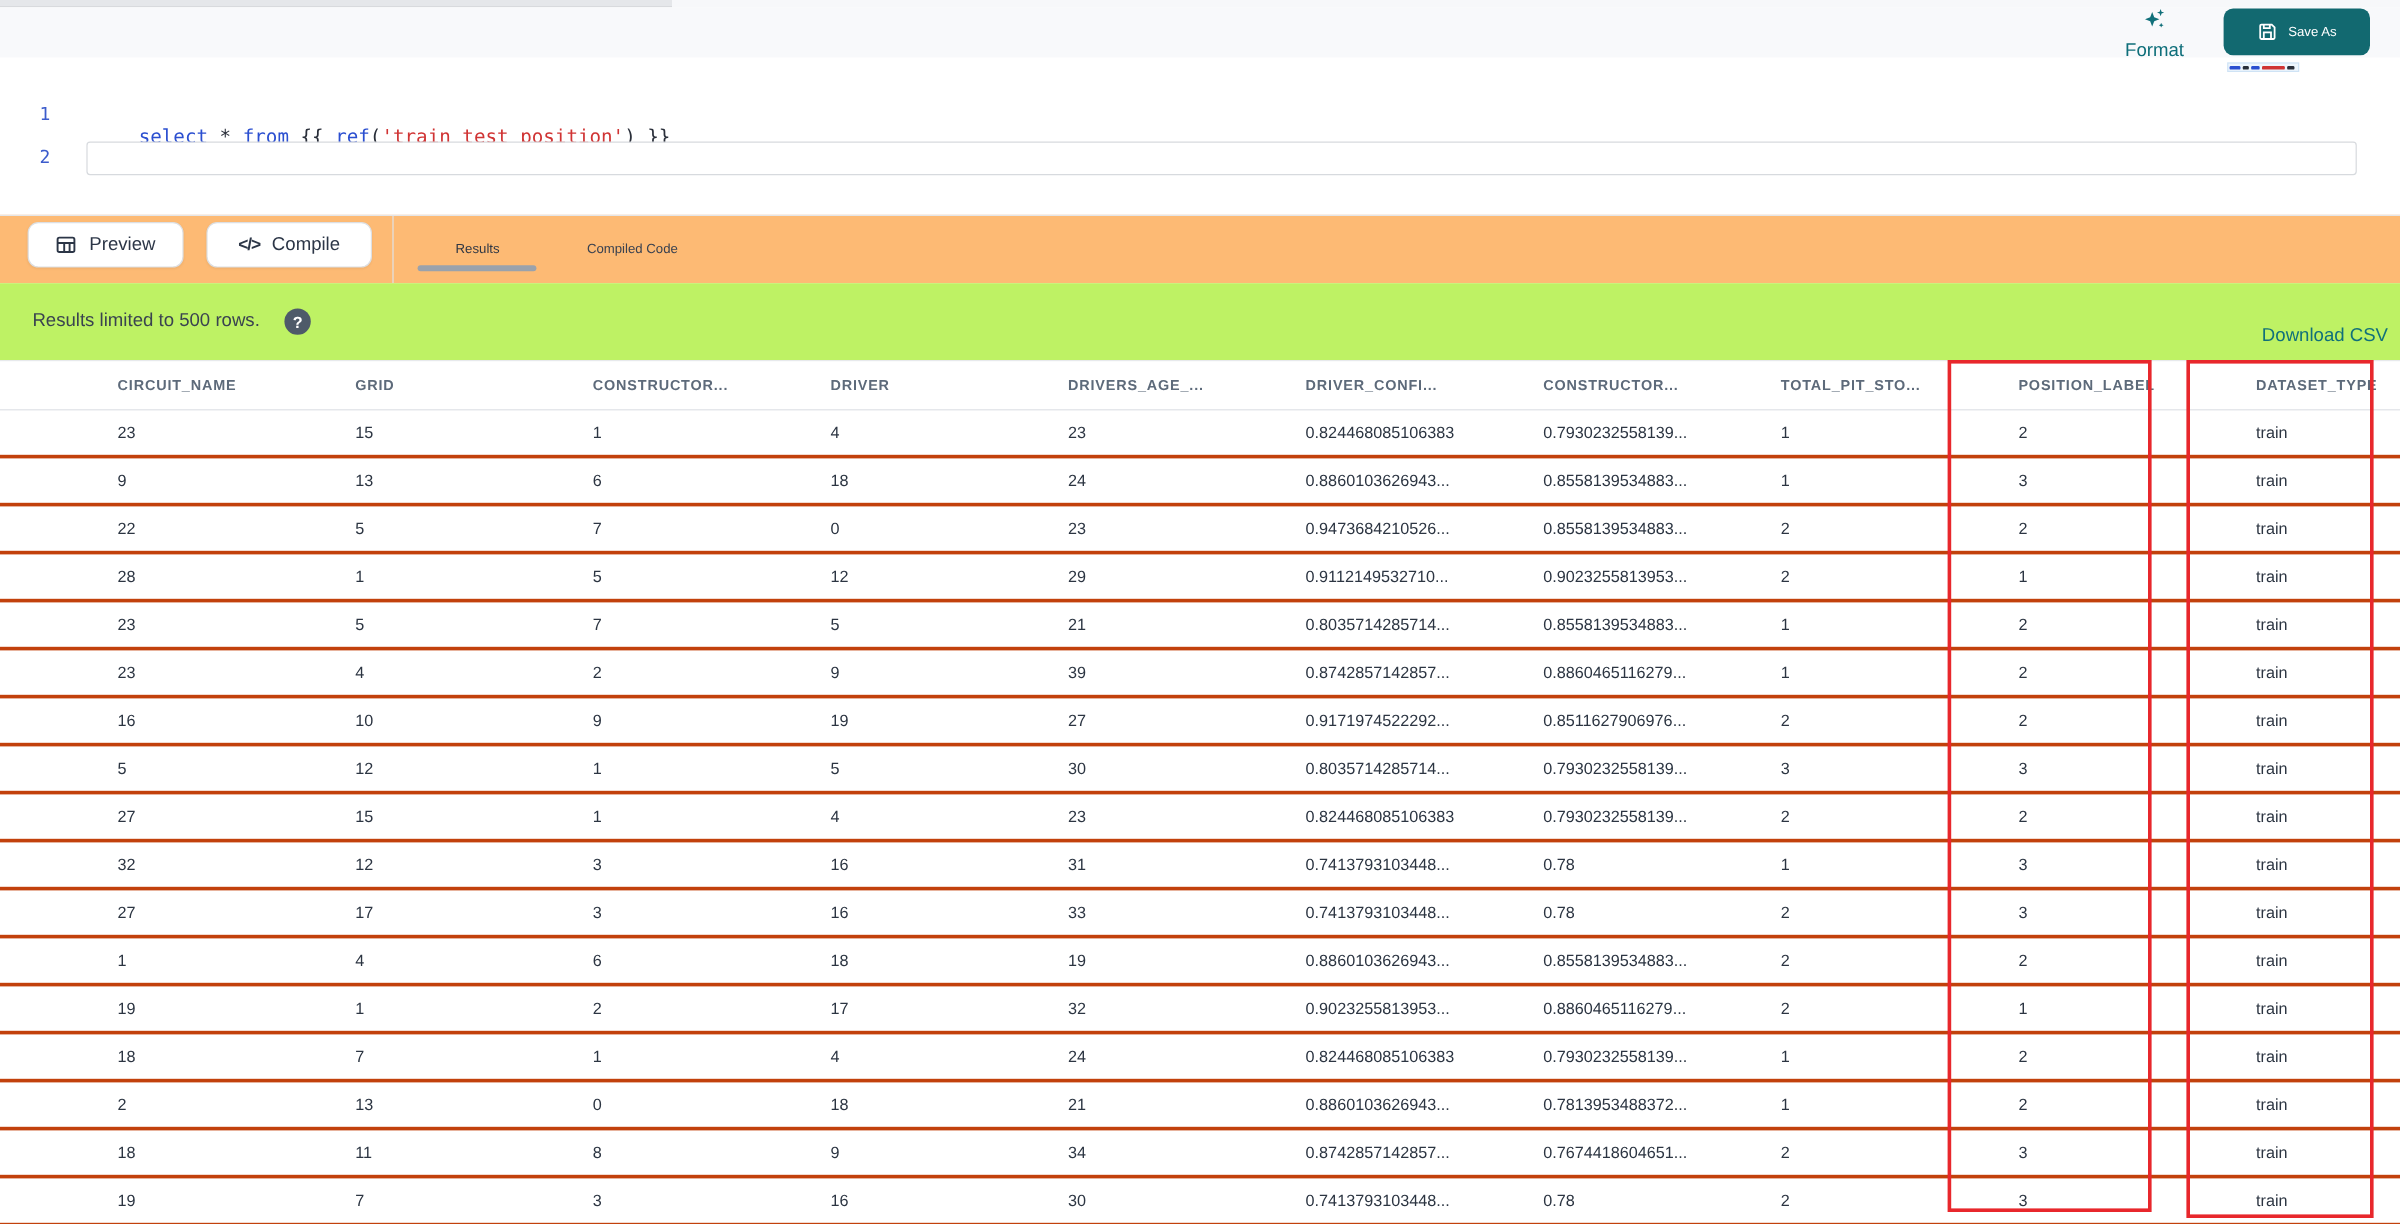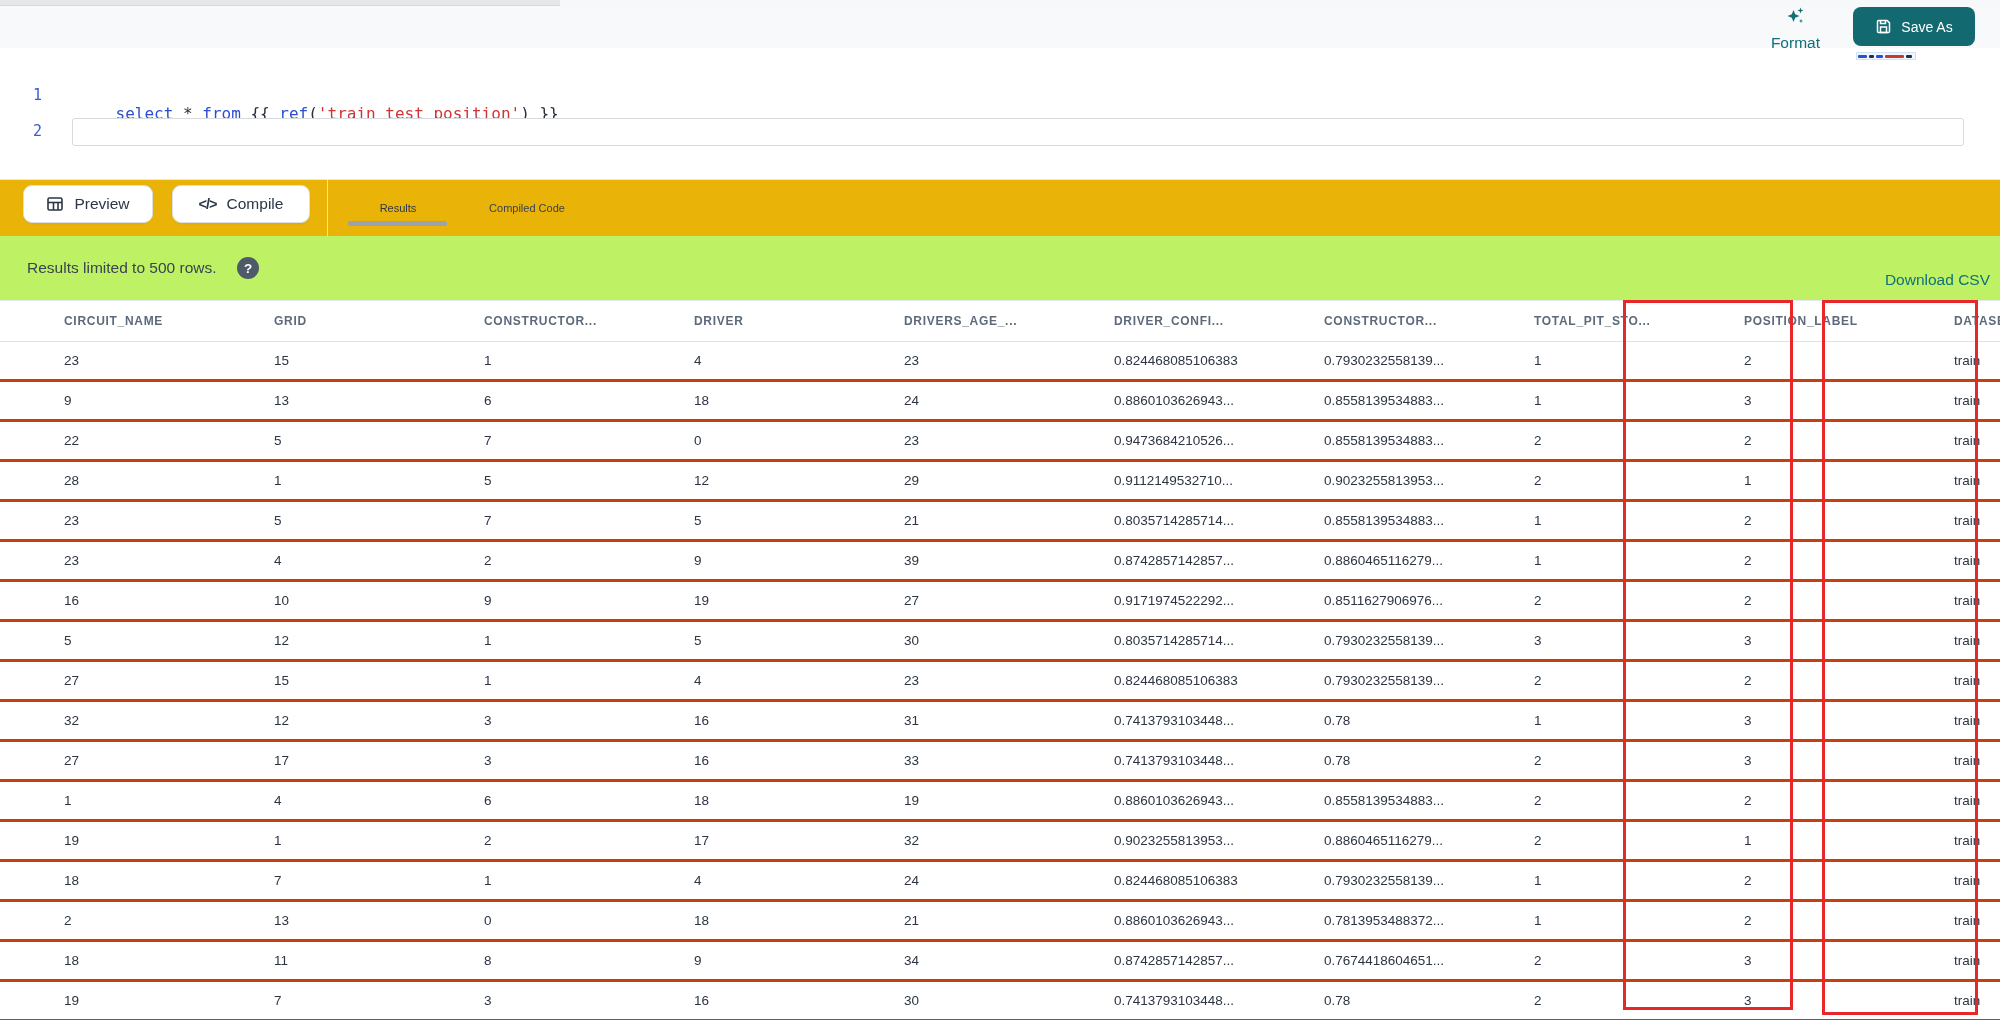--- a/index.html
+++ b/index.html
@@ -9,41 +9,41 @@
   
   .tabstrip { position:absolute; top:0; left:0; width:2000px; height:6px; background:#f7f8fa; }
   .tab-edge { position:absolute; top:0; left:0; width:560px; height:6px; background:#e5e7ea;
     border-bottom:1px solid #d8dadd; }
 
   
   .editor-toolbar { position:absolute; top:6px; left:0; width:2000px; height:42px; background:#f8f9fb; }
   .format-btn { position:absolute; top:0; right:180px; height:42px; display:flex; align-items:center;
     gap:9px; color:#0f6f7a; font-size:15.5px; cursor:pointer;flex-direction:column; }
   .saveas-btn { position:absolute; left:1853px; top:1px; width:122px; height:39px; background:#126970;
-    border:none; border-radius:8px; color:#fff; font-size:14px; font-family:"Liberation Sans",sans-serif;
+    border:none; border-radius:8px; color:#fff; font-size:11px; font-family:"Liberation Sans",sans-serif;
     display:flex; align-items:center; justify-content:center; gap:9px; cursor:pointer; }
 
   
   .editor { position:absolute; top:48px; left:0; width:2000px; height:131px; background:#fff;
     font-family:"DejaVu Sans Mono", monospace; font-size:16px; }
   .gutter { position:absolute; left:22px; width:20px; text-align:right; color:#3c5ccc; font-size:15px; }
   .ln1 { top:38px; } .ln2 { top:74px; }
   .code-line { position:absolute; left:77px; top:37px; white-space:pre; color:#2a2f3a; }
   .tok-kw { color:#2b4fd0;margin-top:12px; } .tok-fn { color:#2b4fd0; } .tok-str { color:#d03434; } .tok-pl { color:#2a2f3a; }
   .line2-box { position:absolute; left:72px; top:70px; width:1892px; height:28px;
     border:1px solid #d7dade; border-radius:3px; background:#fff; }
   .minimap { position:absolute; left:1856px; top:4px; width:60px; height:8px; display:flex; gap:2px;
     align-items:center; border:1px solid #cfe3f5; background:#eef6fd; padding:1px; }
   .minimap i { display:block; height:3px; border-radius:1px; }
   .mm-b1 { width:9px;  background:#2b4fd0; } .mm-d1 { width:5px; background:#2a2f3a; }
   .mm-b2 { width:7px;  background:#2b4fd0; } .mm-r1 { width:19px; background:#d03434; }
   .mm-d2 { width:6px;  background:#2a2f3a; }
 
   
-  .action-strip { position:absolute; top:179px; left:0; width:2000px; height:57px; background:#eab308;
+  .action-strip { position:absolute; top:179px; left:0; width:2000px; height:57px; background:#fdba74;
     border-top:1px solid #e4e6e9; }
   .pill-btn { position:absolute; top:5px; height:38px; background:#fff; border:1px solid #dcdfe3;
     border-radius:9px; box-shadow:0 1px 2px rgba(20,30,40,.06); display:flex; align-items:center;
     justify-content:center; gap:10px; font-size:15.5px; color:#2c3647; font-weight:500;
     font-family:"Liberation Sans",sans-serif; cursor:pointer; }
   .preview-btn { left:23px; width:130px; }
   .compile-btn { left:172px; width:138px; }
   .code-glyph { font-weight:700; font-size:14.5px; letter-spacing:-1px; color:#2c3647; }
   .strip-divider { position:absolute; left:327px; top:0; width:1px; height:56px; background:#e0e2e6; }
   .tab { position:absolute; top:0; height:56px; display:flex; align-items:center; justify-content:center;
@@ -59,23 +59,23 @@
     font-size:15.5px; color:#3a4350; }
   .help-icon { position:absolute; left:237px; top:21px; width:22px; height:22px; border-radius:50%;
     background:#4e5a69; color:#fff; font-size:13.5px; font-weight:700; display:flex; align-items:center;
     justify-content:center; cursor:pointer; }
   .download-link { position:absolute; right:10px; top:12px; height:64px; display:flex; align-items:center;
     font-size:15.5px; color:#11707a; cursor:pointer; }
 
   
   .table-area { position:absolute; top:300px; left:0; width:2000px; height:724px; background:#fff;
     border-top:1px solid #e7e9ec; }
-  .grid-row { display:grid; padding-left:64px;
+  .grid-row { display:grid; padding-left:98px;
     grid-template-columns:198px 198px 198px 198px 198px 198px 198px 198px 198px 1fr;
-    align-items:center;gap:12px; }
+    align-items:center; }
   .thead { height:41px; border-bottom:1px solid #dfe2e6; }
   .thead .hcell { font-size:12px; font-weight:700; letter-spacing:.7px; color:#5d6a7a; white-space:nowrap; }
   .trow { height:40px; border-bottom:3px solid #c2410c; }
   .tcell { font-size:13.5px; color:#2c3542; white-space:nowrap; }
 
   
   .hl-box { position:absolute; border:3px solid #e8272c; background:transparent; pointer-events:none; z-index:5; }
   .hl-box-1 { left:1623px; top:300px; width:170px; height:710px; }
   .hl-box-2 { left:1822px; top:300px; width:156px; height:715px; }
 

